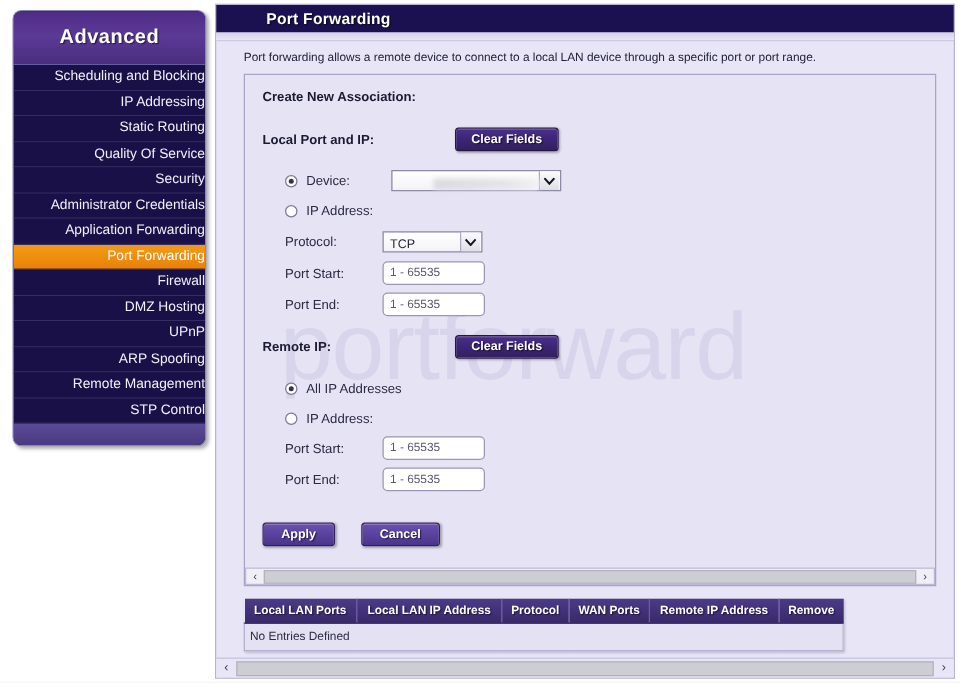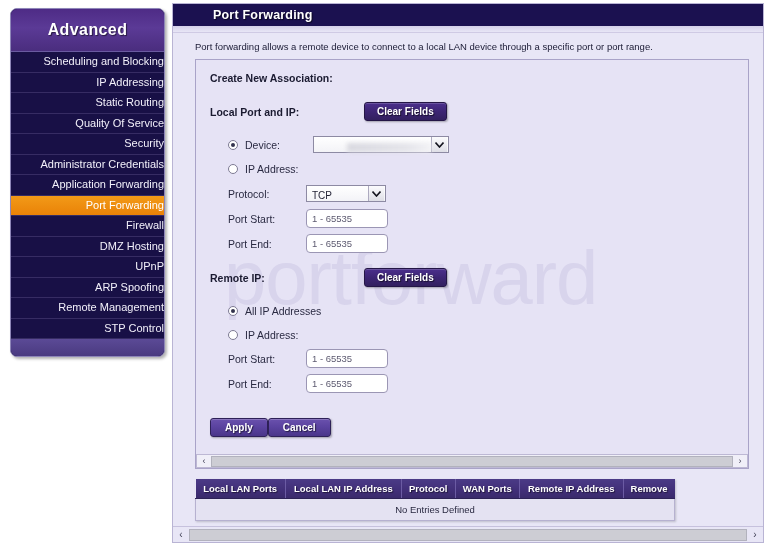--- a/index.html
+++ b/index.html
@@ -330,21 +330,20 @@
     border-bottom: 1px solid #2d2257;
     white-space: nowrap;
     text-shadow: 1px 1px 1px rgba(0,0,0,0.5);
     text-align: center;
   }
   #entries-table th:last-child { border-right: none; }
   #entries-table td {
     background: #e4e2f2;
     color: #2a2a42;
     font-size: 9.5px;
-    text-align: center;
     padding: 5px 4px;
     border: 1px solid #b6b1d0;
   }
 
   
   #outer-scroll {
     position: absolute;
     left: 0;
     bottom: 0;
     width: 100%;
@@ -465,21 +464,21 @@
         <div class="field-row">
           <span class="field-label">Port Start:</span>
           <input class="text-input" type="text" value="1 - 65535" style="">
         </div>
 
         <div class="field-row">
           <span class="field-label">Port End:</span>
           <input class="text-input" type="text" value="1 - 65535" style="">
         </div>
 
-        <div style="display:flex;margin-top:24px">
+        <div style="display:flex;gap:21px;margin-top:24px">
           <button class="action-btn">Apply</button>
           <button class="action-btn">Cancel</button>
         </div>
 
       </div>
 
       <div class="hscroll" style="position:absolute;left:0;right:0;bottom:0;">
         <span class="hscroll-arrow">‹</span>
         <span class="hscroll-track"></span>
         <span class="hscroll-arrow">›</span>

